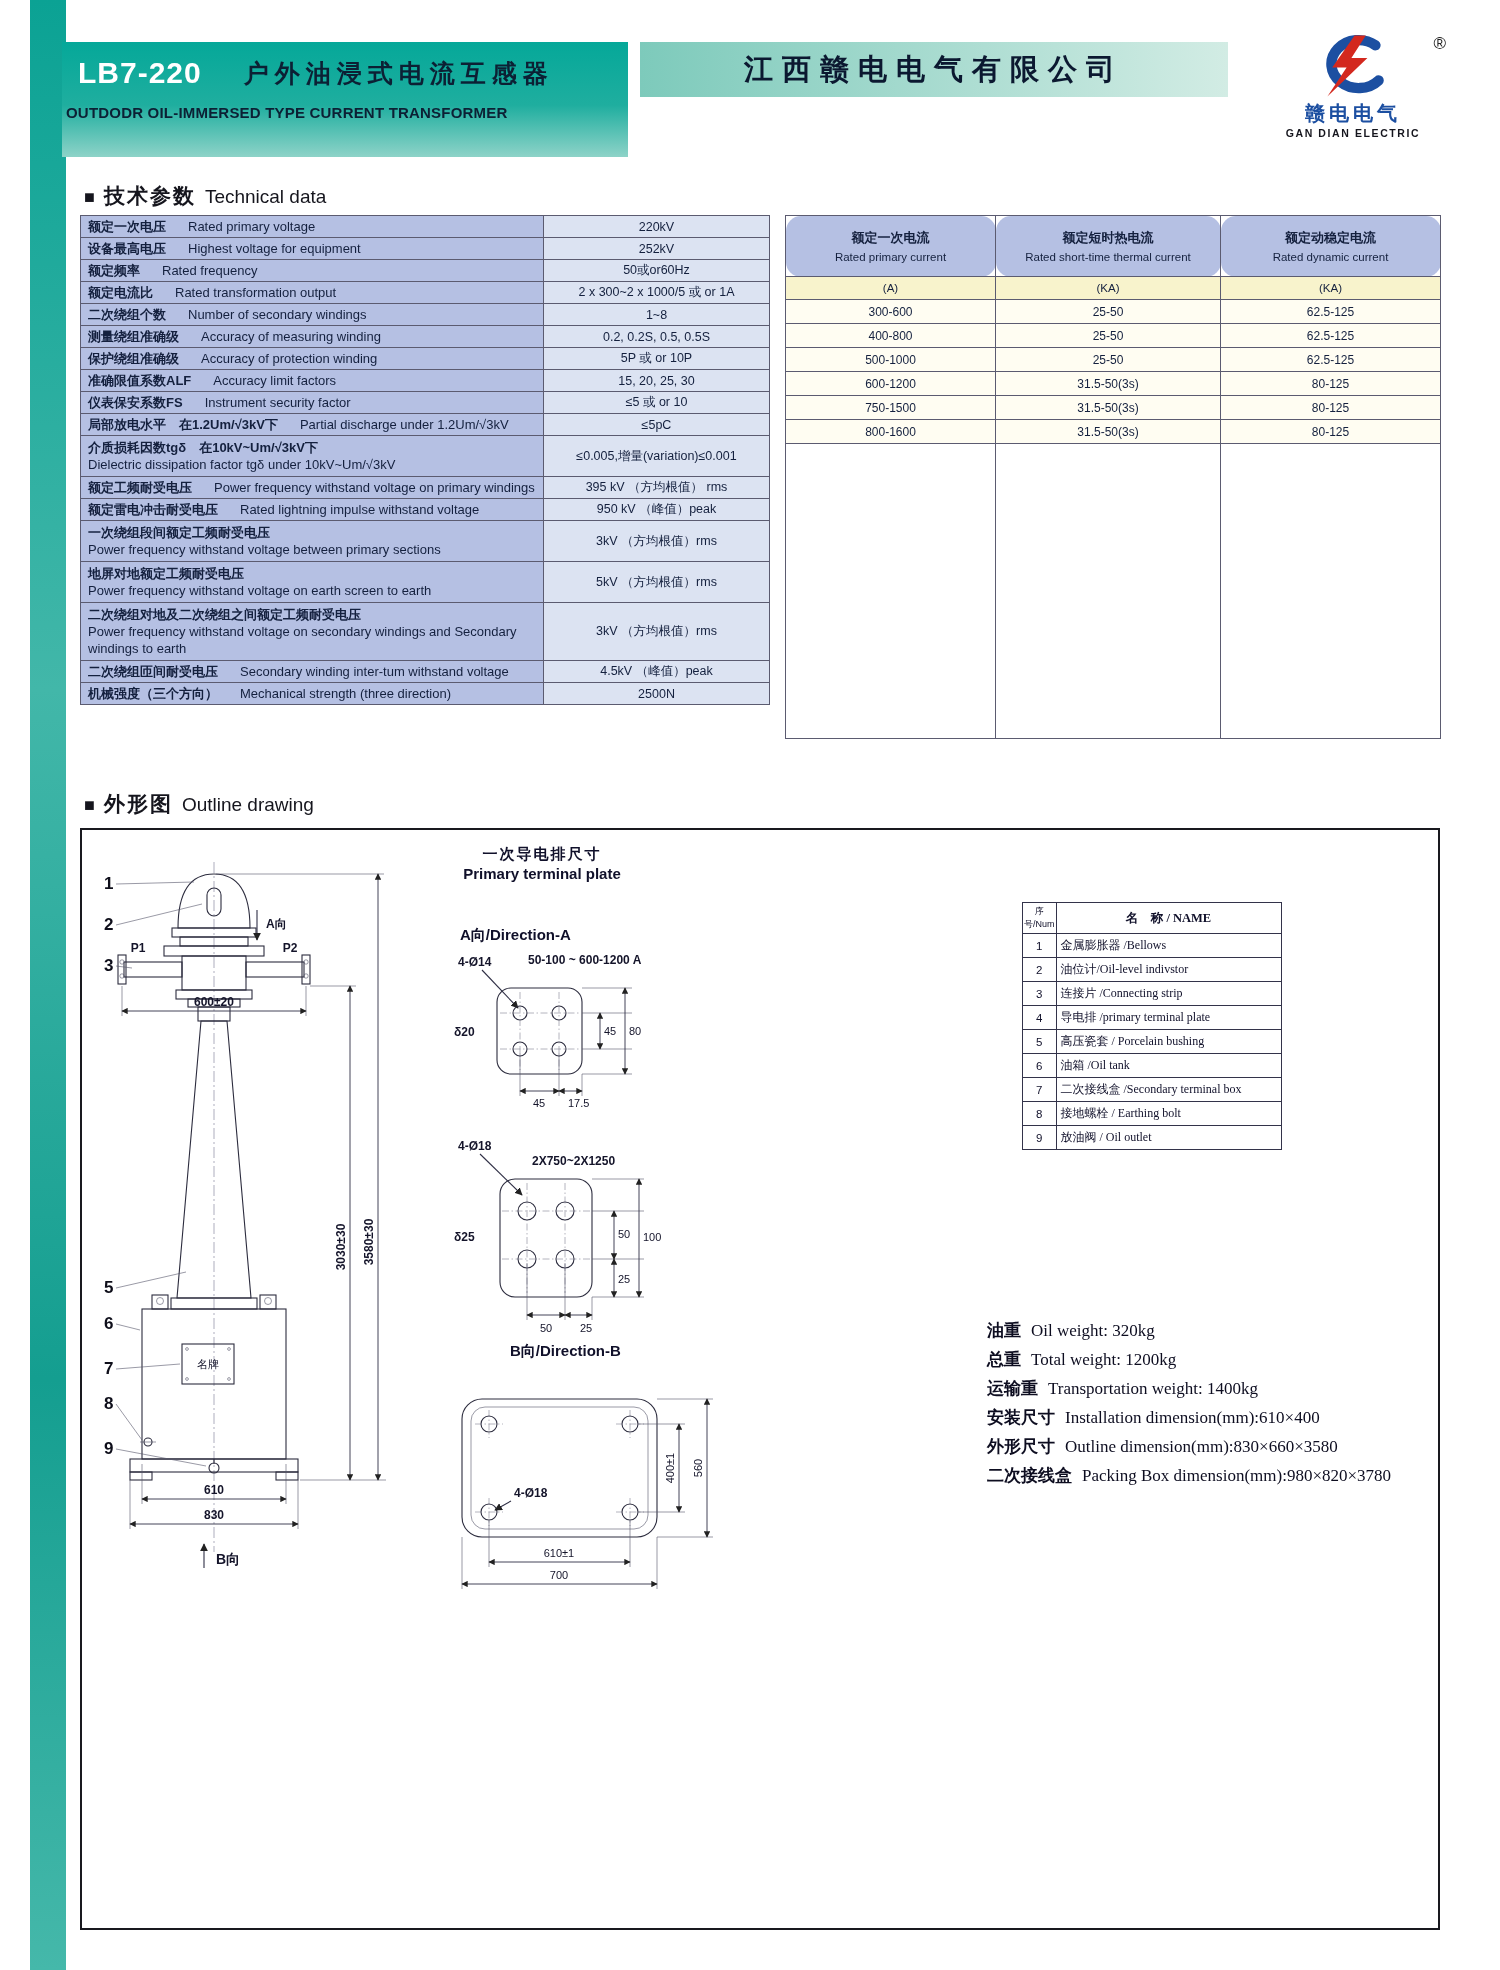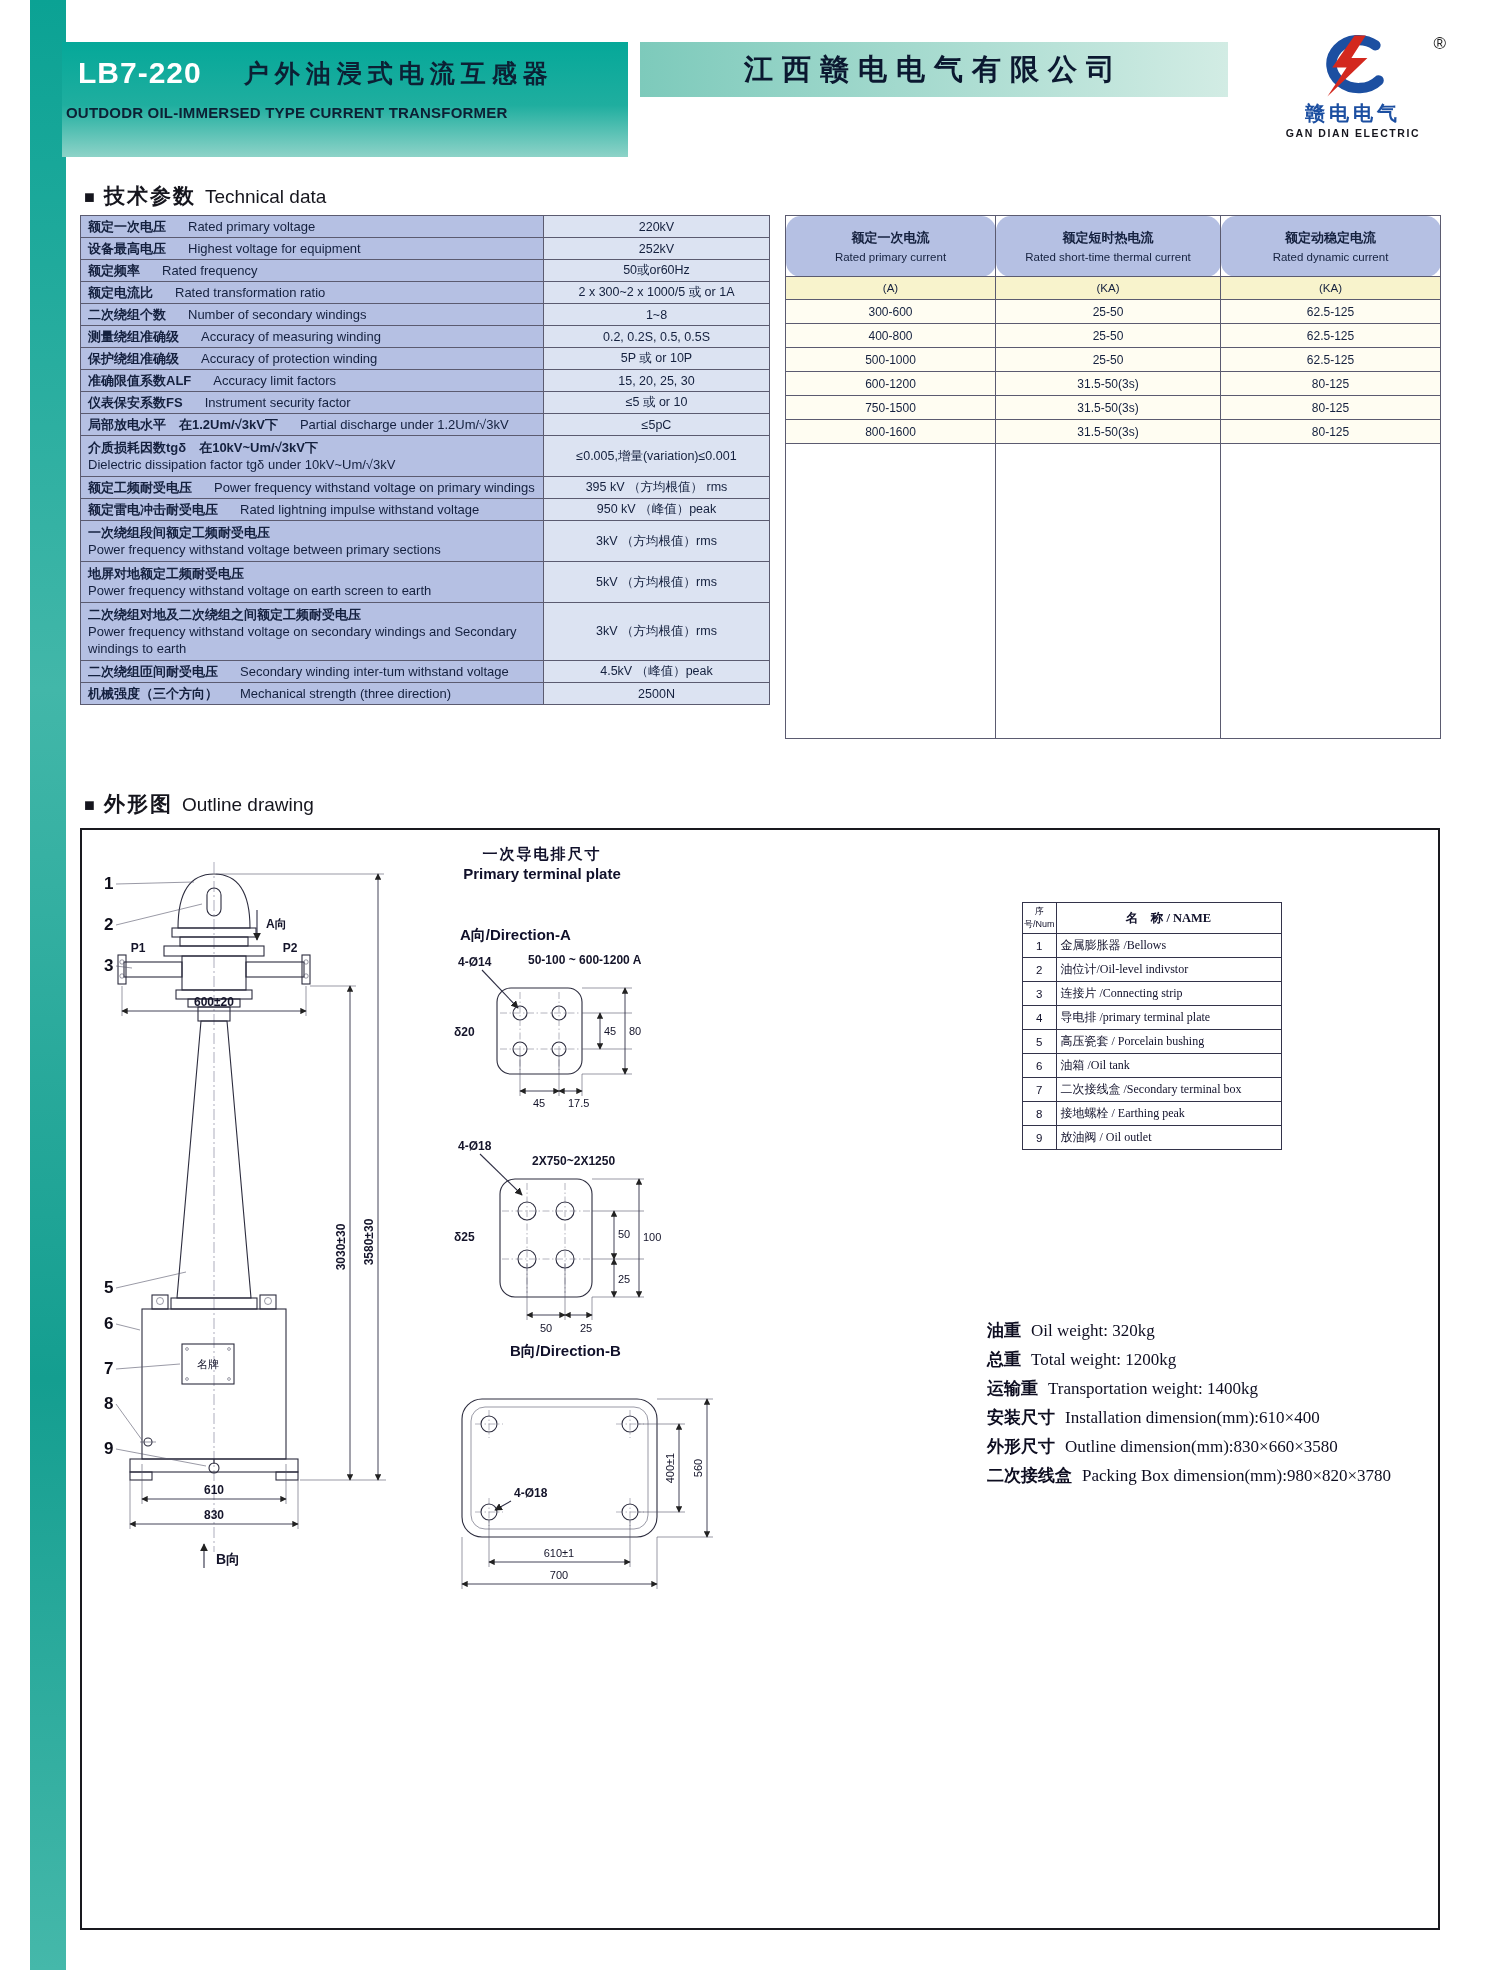--- a/index.html
+++ b/index.html
@@ -132,21 +132,21 @@
         </tr>
     <tr class="h1">
           <td class="lbl"><span class="cn">设备最高电压</span><span class="en">Highest voltage for equipment</span></td>
           <td class="val">252kV</td>
         </tr>
     <tr class="h1">
           <td class="lbl"><span class="cn">额定频率</span><span class="en">Rated frequency</span></td>
           <td class="val">50或or60Hz</td>
         </tr>
     <tr class="h1">
-          <td class="lbl"><span class="cn">额定电流比</span><span class="en">Rated transformation ratio</span></td>
+          <td class="lbl"><span class="cn">额定电流比</span><span class="en">Rated transformation output</span></td>
           <td class="val">2 x 300~2 x 1000/5 或 or 1A</td>
         </tr>
     <tr class="h1">
           <td class="lbl"><span class="cn">二次绕组个数</span><span class="en">Number of secondary windings</span></td>
           <td class="val">1~8</td>
         </tr>
     <tr class="h1">
           <td class="lbl"><span class="cn">测量绕组准确级</span><span class="en">Accuracy of measuring winding</span></td>
           <td class="val">0.2, 0.2S, 0.5, 0.5S</td>
         </tr>
@@ -494,21 +494,21 @@
       <tr>
             <td class="pnum">6</td>
             <td class="pname">油箱 /Oil tank</td>
           </tr>
       <tr>
             <td class="pnum">7</td>
             <td class="pname">二次接线盒 /Secondary terminal box</td>
           </tr>
       <tr>
             <td class="pnum">8</td>
-            <td class="pname">接地螺栓 / Earthing peak</td>
+            <td class="pname">接地螺栓 / Earthing bolt</td>
           </tr>
       <tr>
             <td class="pnum">9</td>
             <td class="pname">放油阀 / Oil outlet</td>
           </tr>
     </tbody>
       </table>
 
     <div class="specs">
       <div class="spec-line"><span class="spec-cn">油重</span><span class="spec-en">Oil weight: 320kg</span></div>

